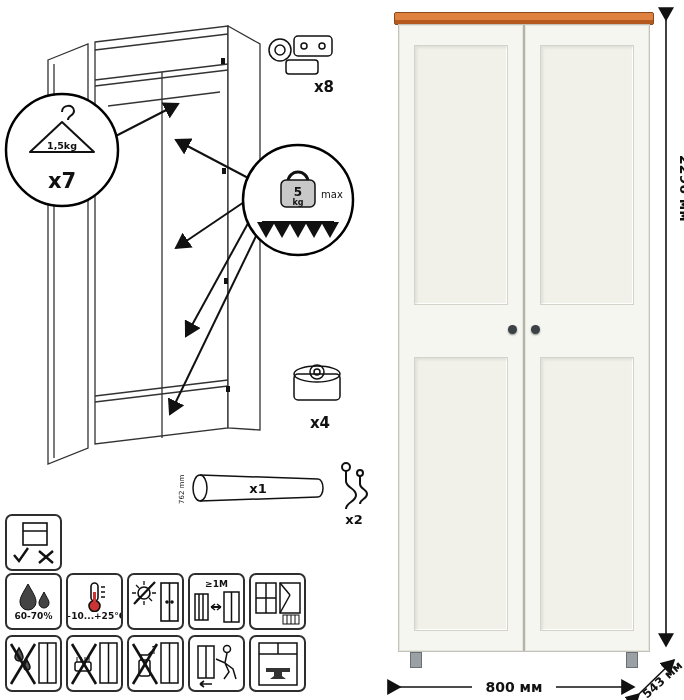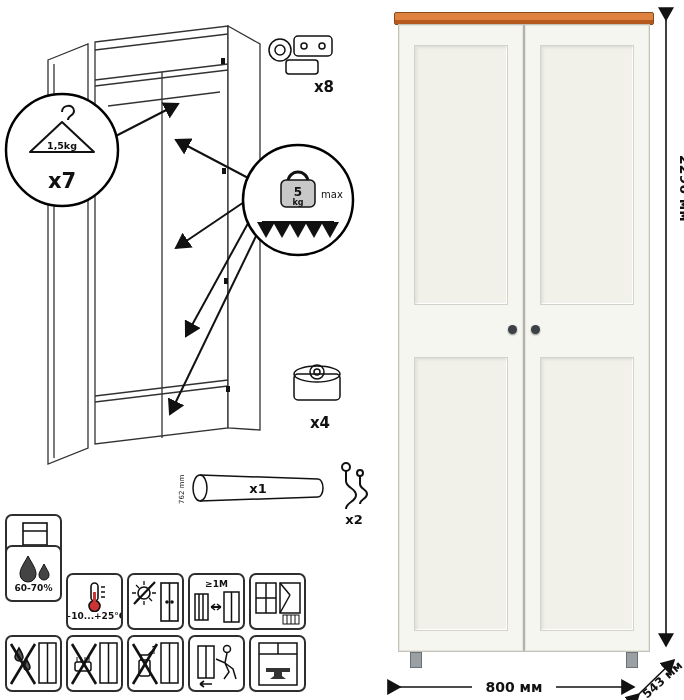--- a/index.html
+++ b/index.html
@@ -141,21 +141,21 @@
   <div class="icon-box" style="left:5px;top:514px;">
     <svg width="50" height="48" viewBox="0 0 50 48" fill="none" stroke="#111" stroke-width="1.6">
       <rect x="14" y="4" width="24" height="22"></rect>
       <line x1="14" y1="12" x2="38" y2="12"></line>
       <path d="M5,36 l5,6 l9,-13" stroke-width="2.4"></path>
       <line x1="30" y1="32" x2="44" y2="44" stroke-width="2.4"></line>
       <line x1="44" y1="32" x2="30" y2="44" stroke-width="2.4"></line>
     </svg>
   </div>
 
-  <div class="icon-box" style="left:5px;top:545px;">
+  <div class="icon-box" style="left:5px;top:573px;">
     <svg width="50" height="30" viewBox="0 0 50 30" fill="#444" stroke="#111" stroke-width="1">
       <path d="M19,2 C14,11 11,15 11,20 a8,8 0 0 0 16,0 C27,15 24,11 19,2 Z"></path>
       <path d="M35,10 C32,16 30,18 30,21 a5,5 0 0 0 10,0 C40,18 38,16 35,10 Z"></path>
     </svg>
     <div class="lbl">60-70%</div>
   </div>
 
   <div class="icon-box" style="left:66px;top:573px;">
     <svg width="50" height="30" viewBox="0 0 50 30" fill="none" stroke="#111" stroke-width="1.6">
       <rect x="21" y="1" width="7" height="18" rx="3.5"></rect>

